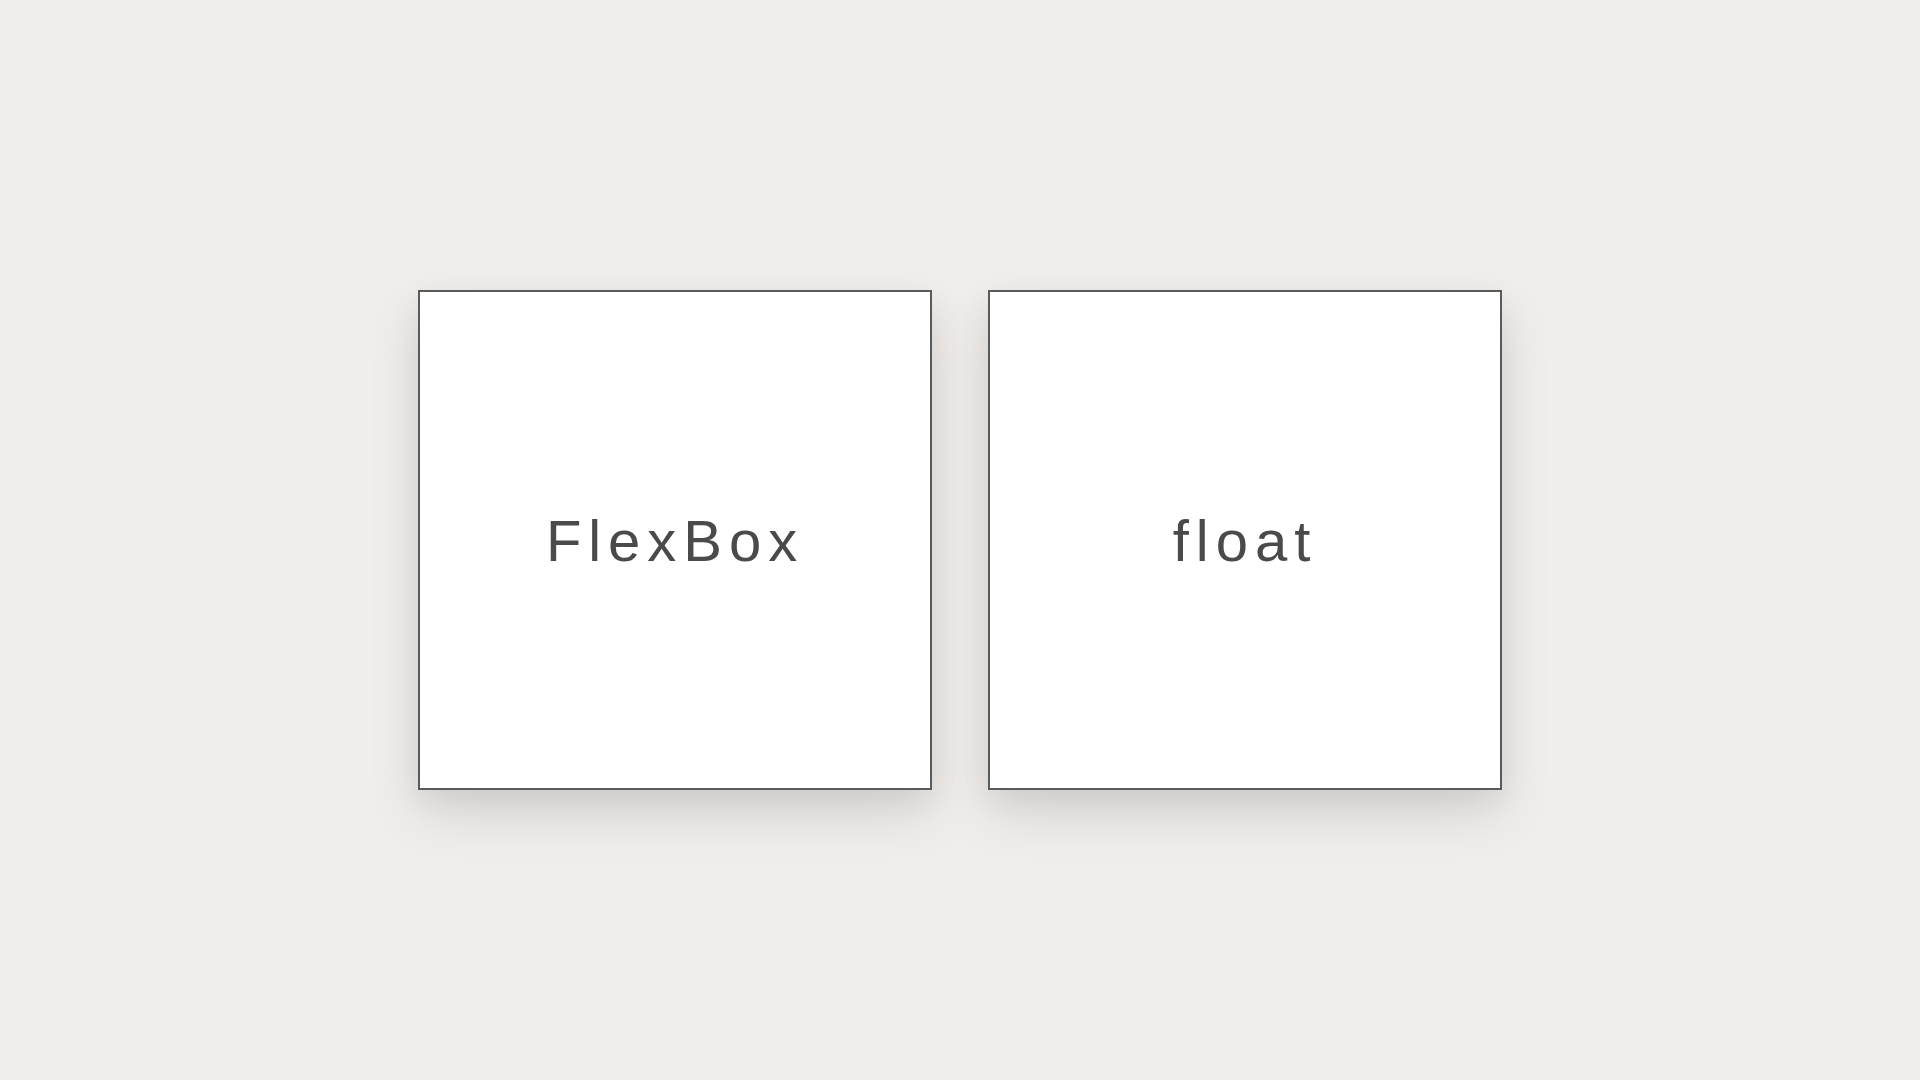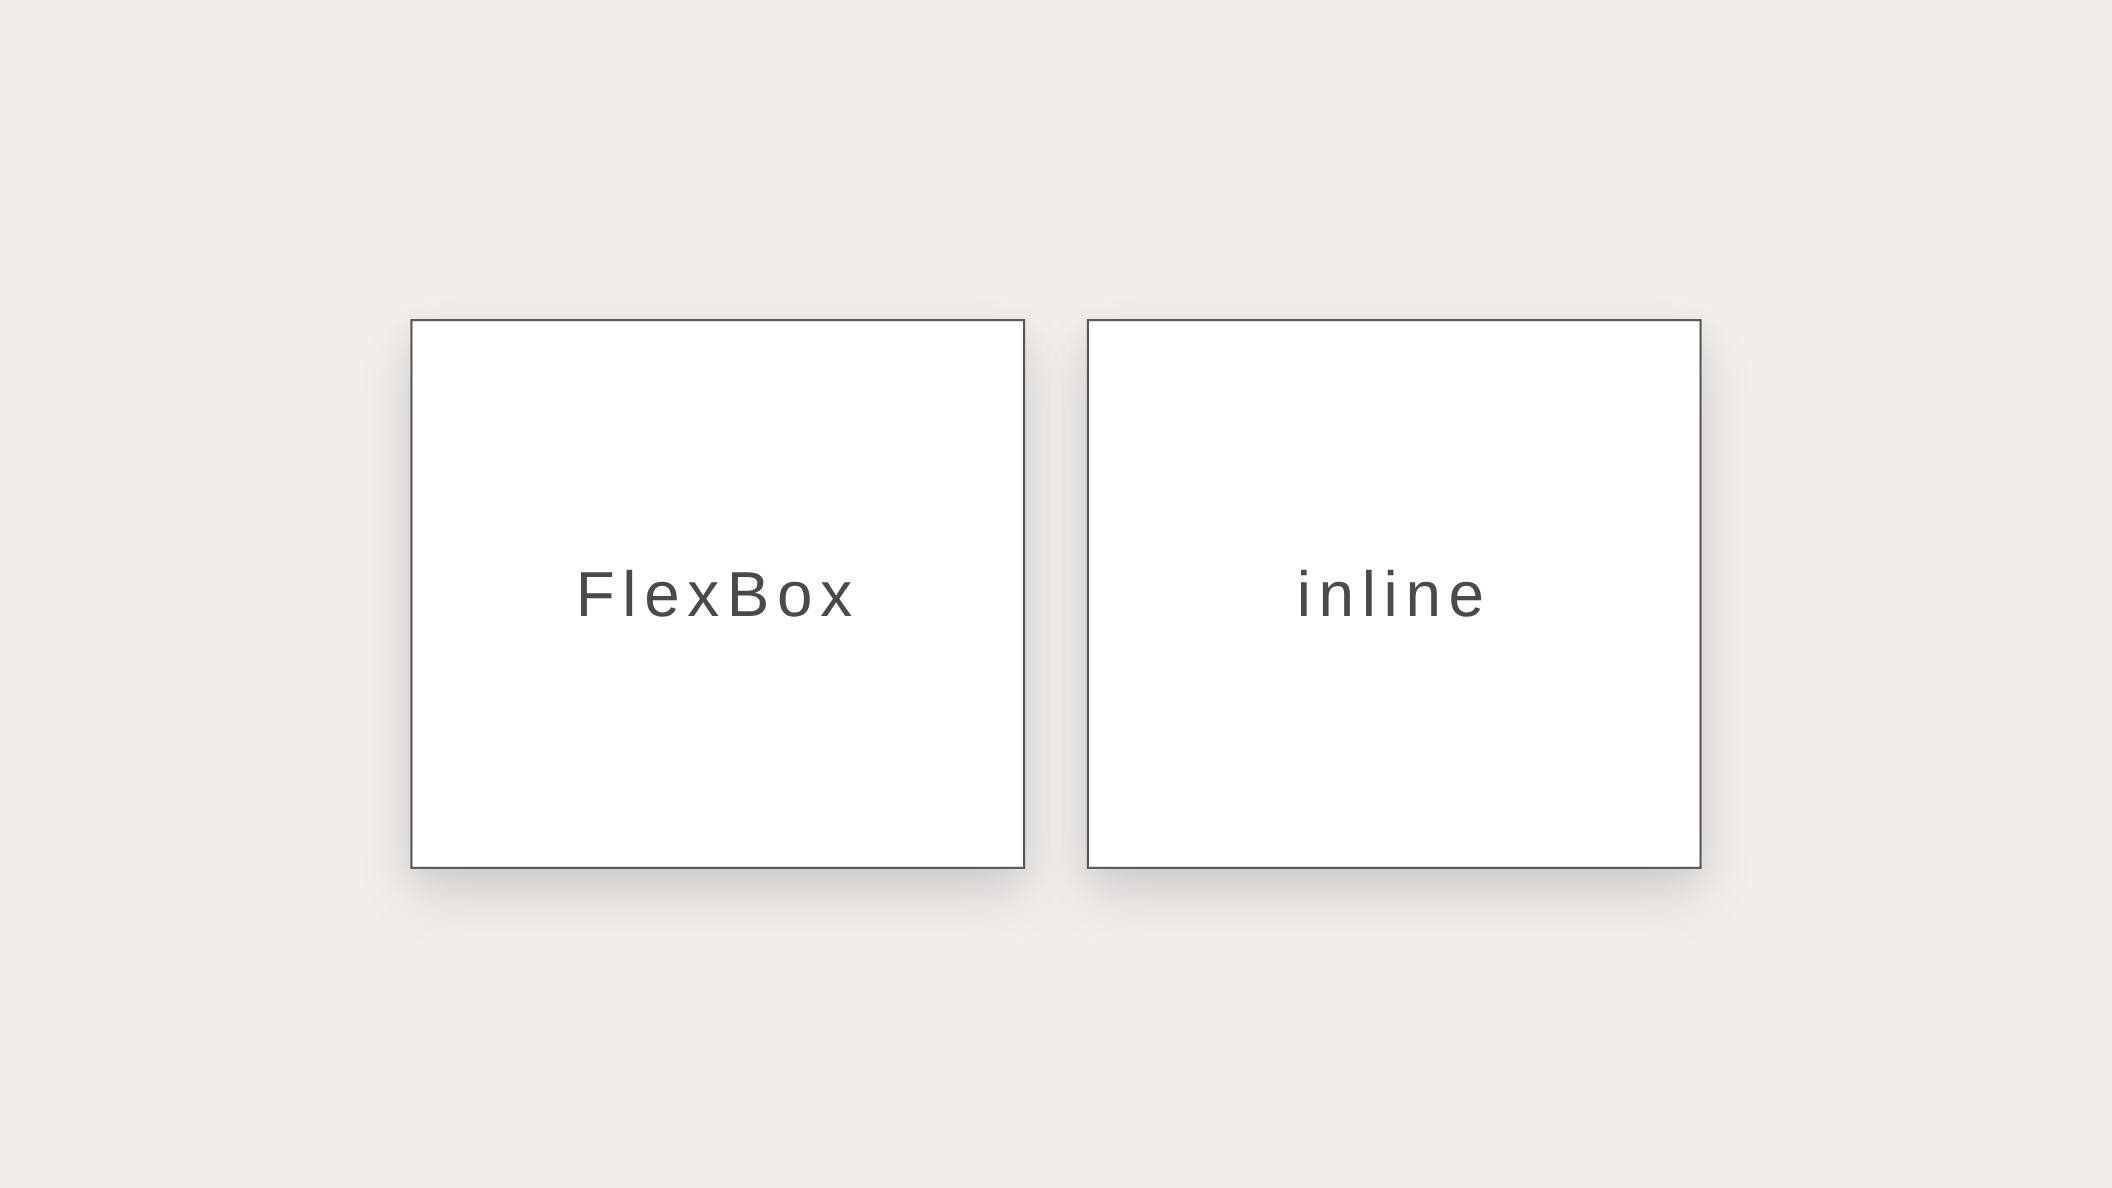--- a/index.html
+++ b/index.html
@@ -20,21 +20,21 @@
     }
     
     .container {
       display: flex;
       gap: 56px;
       justify-content: center;
       align-items: center;
     }
     
     .card {
-      width: 559px;
+      width: 514px;
       height: 500px;
       background-color: #ffffff;
       border: 2px solid #5a5a5a;
       display: flex;
       align-items: center;
       justify-content: center;
       box-shadow: 0 25px 50px rgba(0, 0, 0, 0.10), 0 10px 30px rgba(0,0,0,0.06);
     }
     
     .card-label {
@@ -47,15 +47,15 @@
     }
   </style>
 </head>
 <body>
 
 <div class="container">
   <div class="card">
     <span class="card-label">FlexBox</span>
   </div>
   <div class="card">
-    <span class="card-label">inline</span>
+    <span class="card-label">float</span>
   </div>
 </div>
 
 </body></html>

